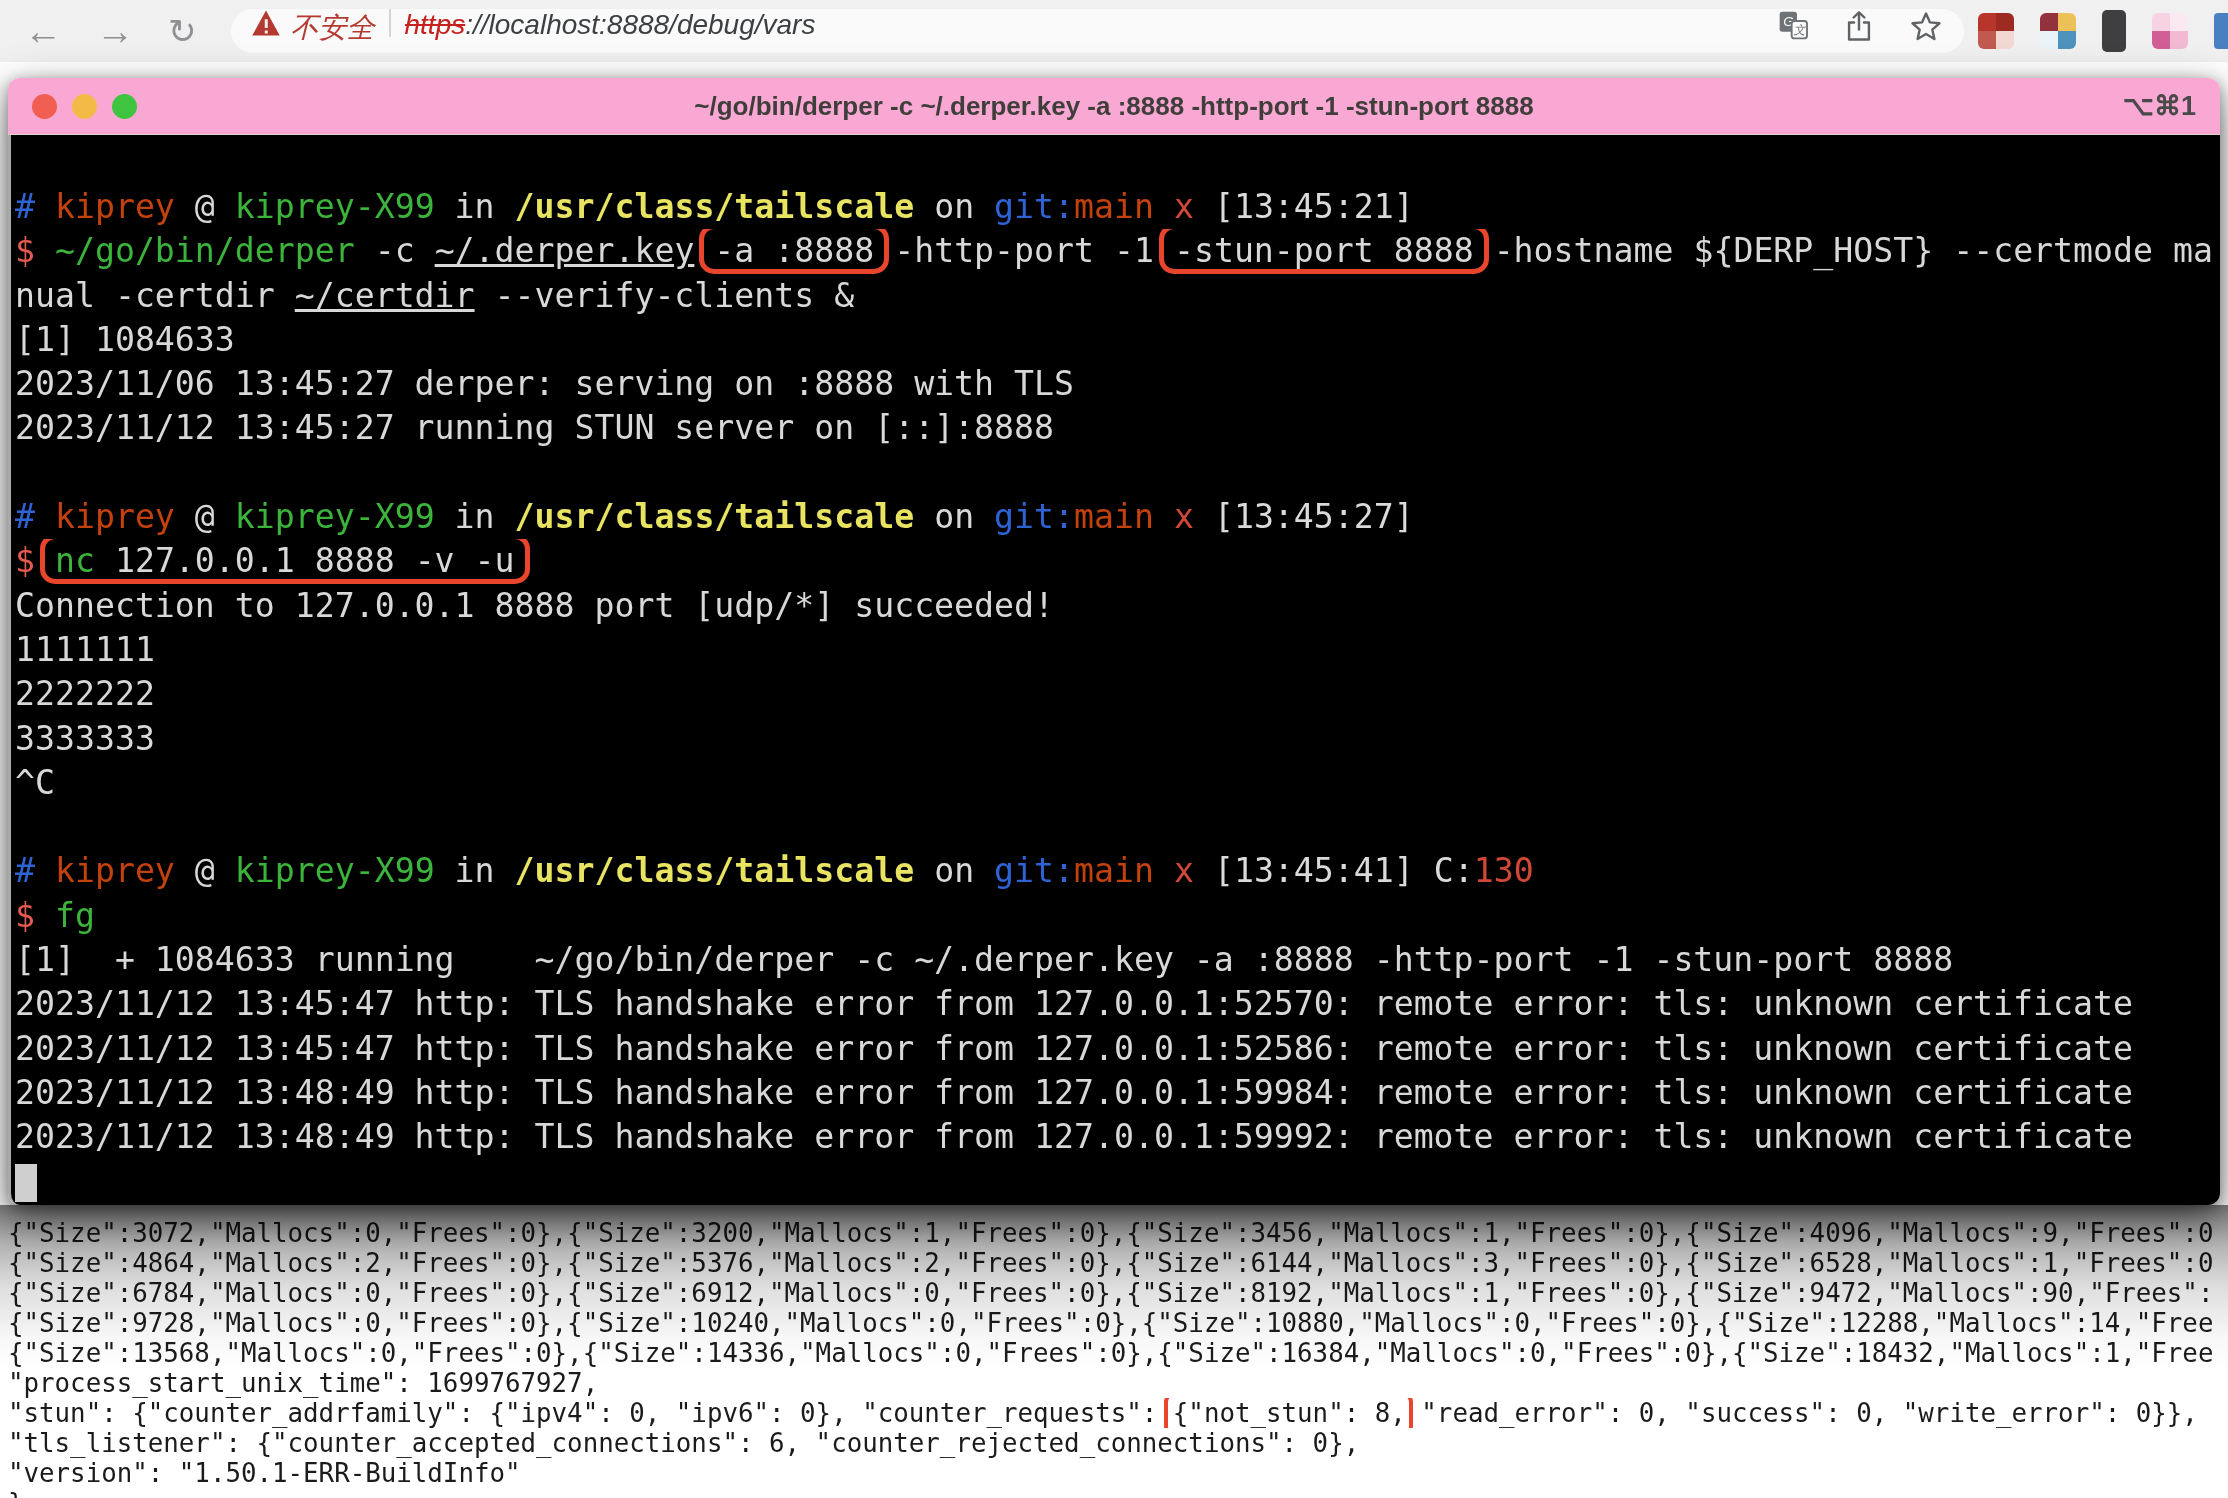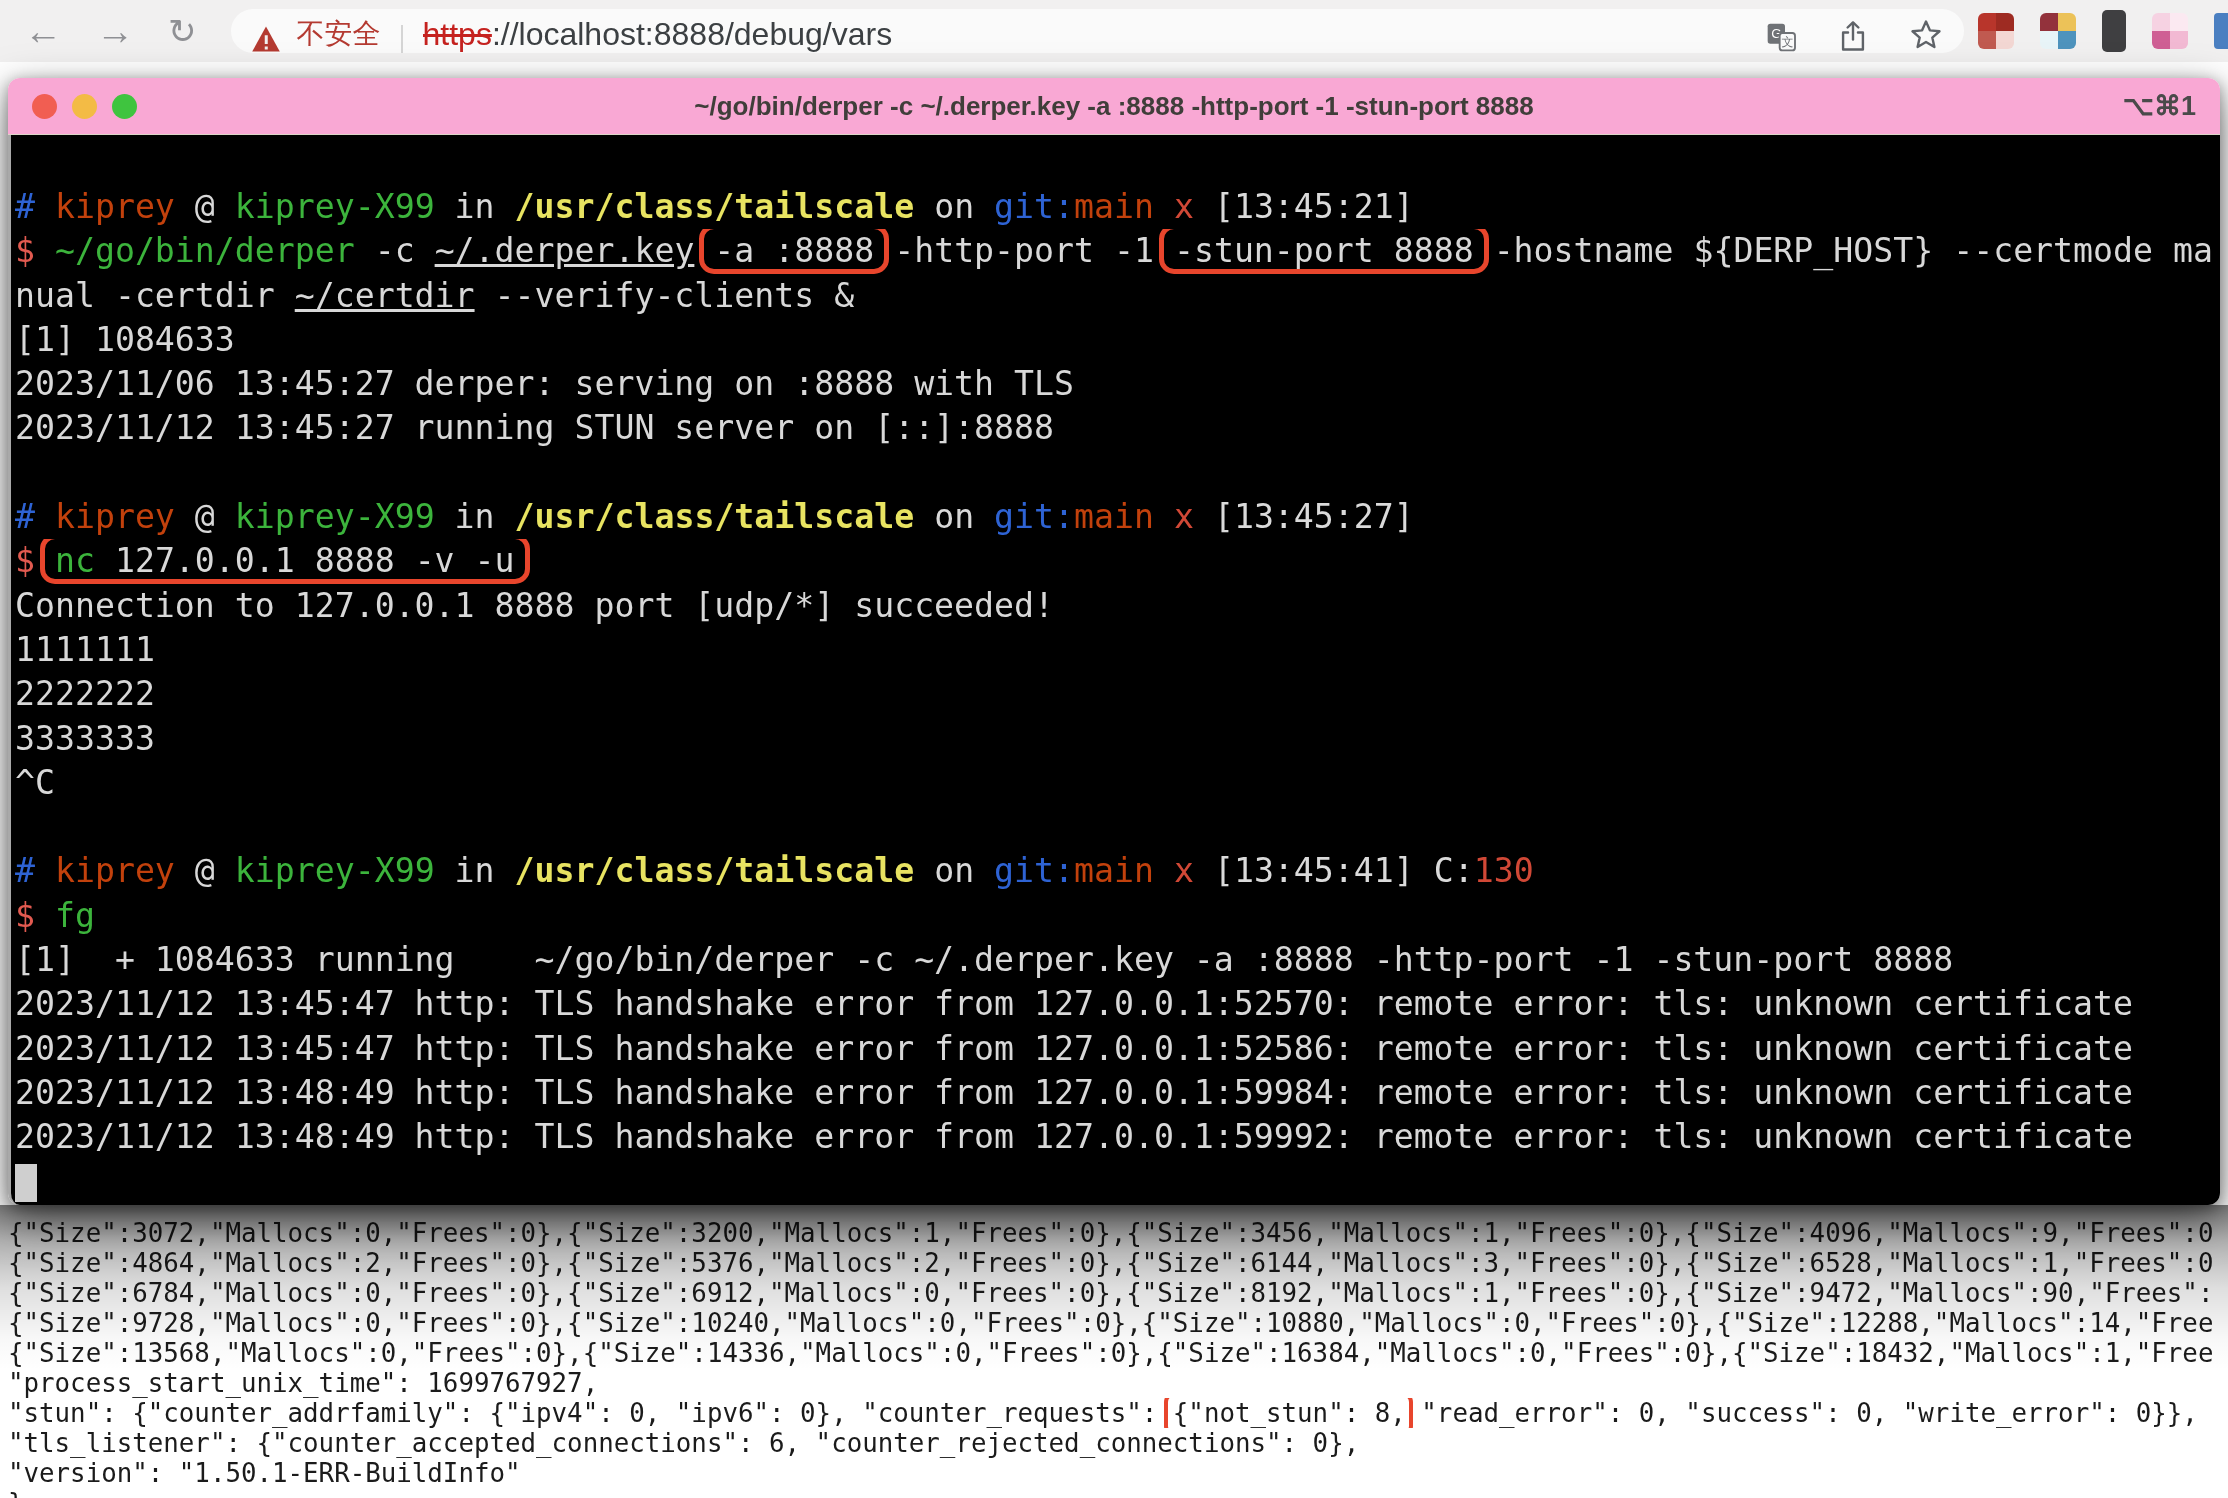--- a/index.html
+++ b/index.html
@@ -4,26 +4,26 @@
 <style>
   html,body{margin:0;padding:0;width:2228px;height:1498px;overflow:hidden;background:#fff;
             font-family:"Liberation Sans",sans-serif;}
   .root{position:absolute;inset:0;}
 
   
   .toolbar{position:absolute;left:0;top:0;width:2228px;height:62px;background:#f1f0f0;
            display:flex;align-items:center;padding:0 0 0 24px;box-sizing:border-box;}
   .navbtn{font-size:38px;color:#8f9094;margin-right:34px;line-height:62px;user-select:none;}
   .navbtn.reload{font-size:34px;}
-  .omnibox{flex:1;height:44px;background:#fafafa;border-radius:23px;display:flex;align-items:flex-end;
-           padding:0 20px;margin-right:14px;gap:16px;min-width:0;}
+  .omnibox{flex:1;height:44px;background:#fafafa;border-radius:23px;display:flex;align-items:flex-start;
+           padding:0 20px;margin-right:14px;gap:10px;min-width:0;font-style:italic;}
   .warn-tri{flex:0 0 auto;}
   .notsecure{color:#b43a31;font-size:28px;white-space:nowrap;}
   .om-divider{width:2px;height:28px;background:#d5d5d5;margin:0 4px;}
-  .url{font-size:32px;color:#3c4043;white-space:nowrap;overflow:hidden;}
+  .url{font-size:28px;color:#3c4043;white-space:nowrap;overflow:hidden;}
   .url .scheme{color:#c5221f;text-decoration:line-through;}
   .om-spacer{flex:1;}
   .om-icon{flex:0 0 auto;margin-left:22px;}
   .ext-icons{display:flex;align-items:center;gap:26px;margin-right:0;}
   .ext{width:36px;height:36px;border-radius:6px;overflow:hidden;display:grid;
        grid-template-columns:1fr 1fr;grid-template-rows:1fr 1fr;flex:0 0 auto;}
   .ext div{width:100%;height:100%;}
   .ext.bar{display:block;width:24px;height:42px;border-radius:5px;background:#3f3f41;}
   .ext.sliver{display:block;width:14px;height:36px;border-radius:4px 0 0 4px;background:#4a7fc1;}
 

